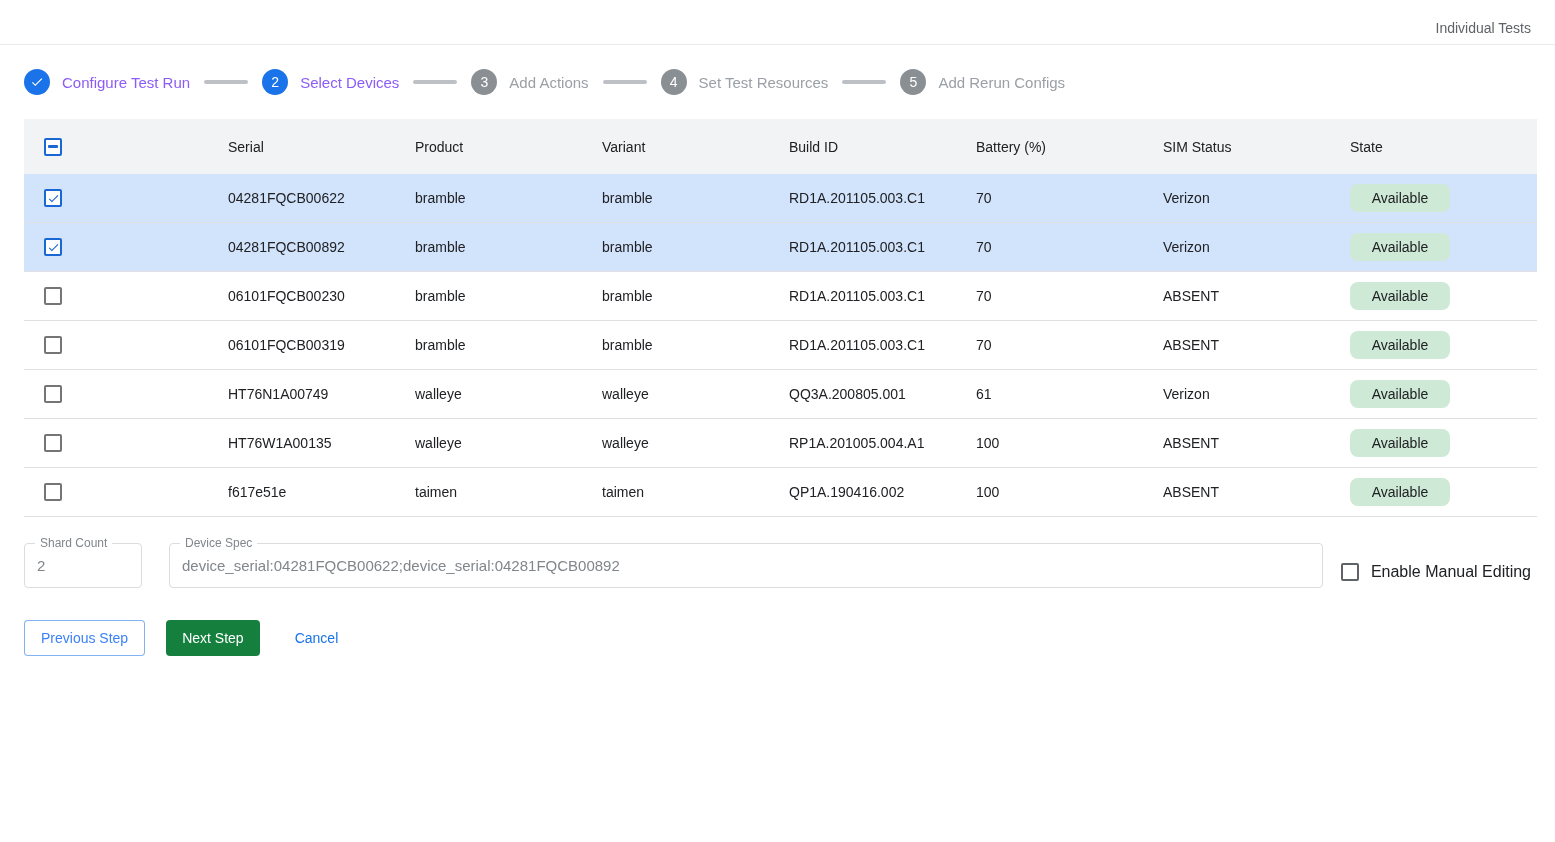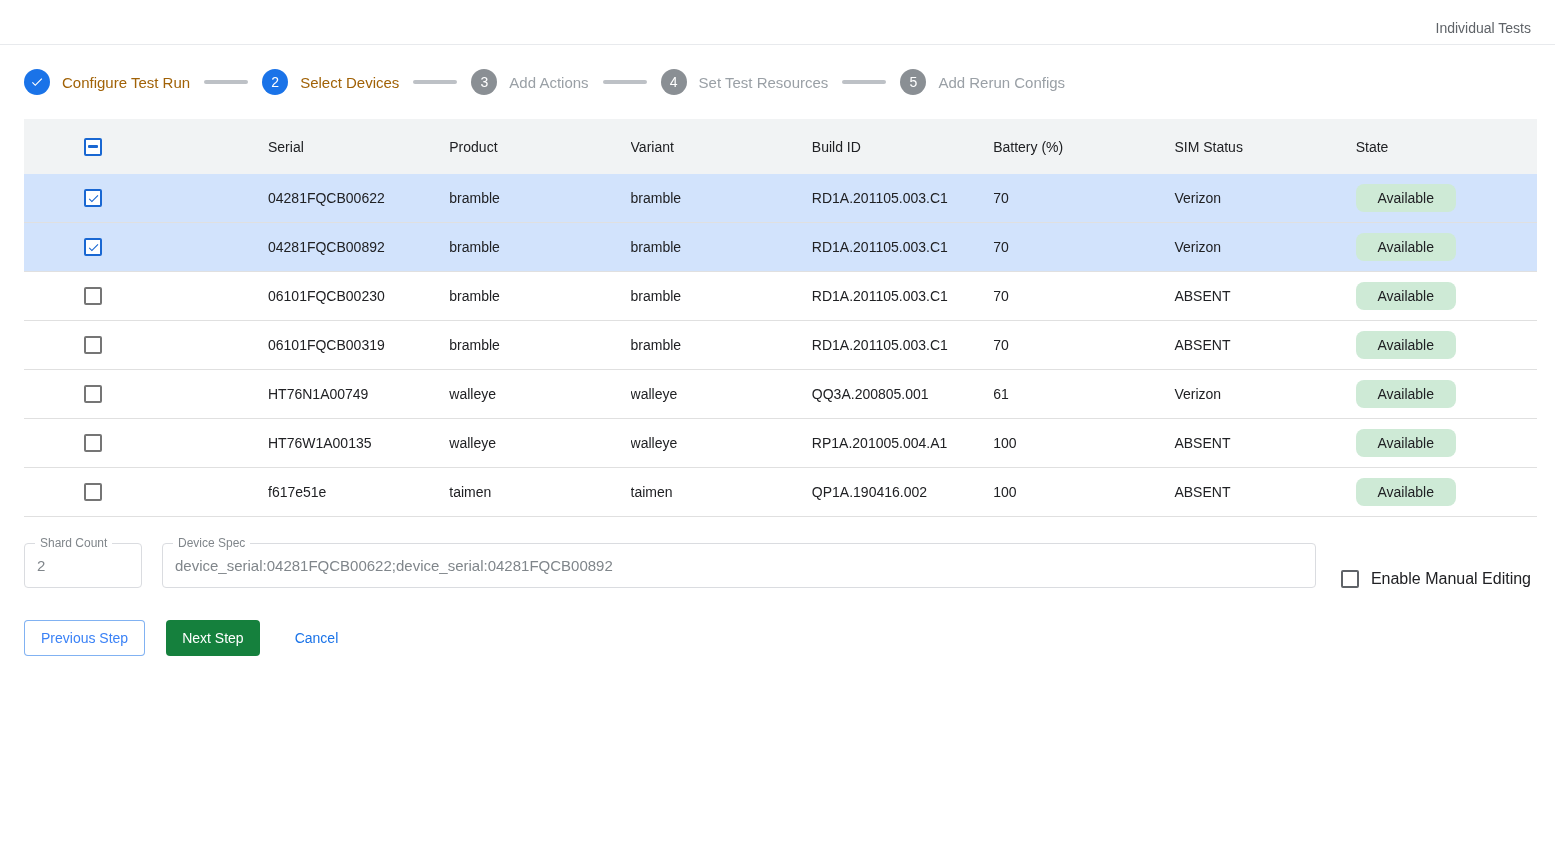--- a/index.html
+++ b/index.html
@@ -15,47 +15,47 @@
   .header-divider { height: 1px; background: #e8eaed; width: 100%; }
 
   
   .stepper { display: flex; align-items: center; padding: 24px 24px 20px 24px; gap: 14px; }
   .step { display: flex; align-items: center; gap: 12px; }
   .step-circle { width: 26px; height: 26px; border-radius: 50%; display: flex;
     align-items: center; justify-content: center; font-size: 14px; font-weight: 500; color: #fff; }
   .step-circle.blue { background: #1a73e8; }
   .step-circle.gray { background: #8a8f94; }
   .step-label { font-size: 15px; }
-  .step-label.active { color: #a16207; }
+  .step-label.active { color: #8b5cf6; }
   .step-label.pending { color: #9aa0a6; }
   .connector { width: 44px; height: 4px; border-radius: 2px; background: #bdc1c6; }
   .check-glyph svg { display:block; }
 
   
   .device-table { margin: 4px 18px 0 24px; }
   .t-row { display: grid; grid-template-columns: 204px repeat(7, 1fr);
-    align-items: center; height: 49px; border-bottom: 1px solid #e0e0e0; background: #fff; padding-left: 40px; }
+    align-items: center; height: 49px; border-bottom: 1px solid #e0e0e0; background: #fff; }
   .t-row.head { background: #f1f3f4; height: 55px; border-bottom: none; font-size: 13px; color: #3c4043; }
   .t-row.selected { background: #d2e3fc; }
   .cell { font-size: 14px; color: #202124; padding-right: 8px; white-space: nowrap; overflow: hidden; }
   .cell.cb { padding-left: 20px; }
 
   
   .checkbox { width: 18px; height: 18px; border-radius: 2px; background: #fff;
     display: flex; align-items: center; justify-content: center; cursor: pointer; }
   .checkbox.unchecked { border: 2px solid #757575; background: transparent; }
   .checkbox.checked { border: 2px solid #1967d2; }
   .checkbox.indeterminate { border: 2px solid #1967d2; }
   .checkbox .dash { width: 10px; height: 2.5px; background: #1967d2; border-radius: 1px; }
 
   .badge { display: inline-block; width: 100px; text-align: center; padding: 6px 0;
     border-radius: 8px; background: #ceead6; color: #202124; font-size: 14px; }
 
   
-  .form-row { display: flex; align-items: flex-end; margin: 26px 24px 0 24px; }
+  .form-row { display: flex; align-items: center; margin: 26px 24px 0 24px; gap: 7px; }
   .outlined-field { position: relative; border: 1px solid #dadce0; border-radius: 4px;
     height: 45px; display: flex; align-items: center; padding: 0 12px; background: #fff; }
   .outlined-field .float-label { position: absolute; top: -8px; left: 10px; background: #fff;
     padding: 0 5px; font-size: 12px; color: #80868b; }
   .field-value { font-size: 15px; color: #80868b; white-space: nowrap; overflow: hidden; }
   .shard-field { width: 118px; margin-right: 20px; }
   .spec-field { flex: 0 0 1154px; }
   .manual-edit { display: flex; align-items: center; gap: 12px; margin-left: auto; margin-top: 12px; }
   .manual-edit .checkbox { border: 2px solid #5f6368; }
   .manual-edit-label { font-size: 16px; color: #202124; }

